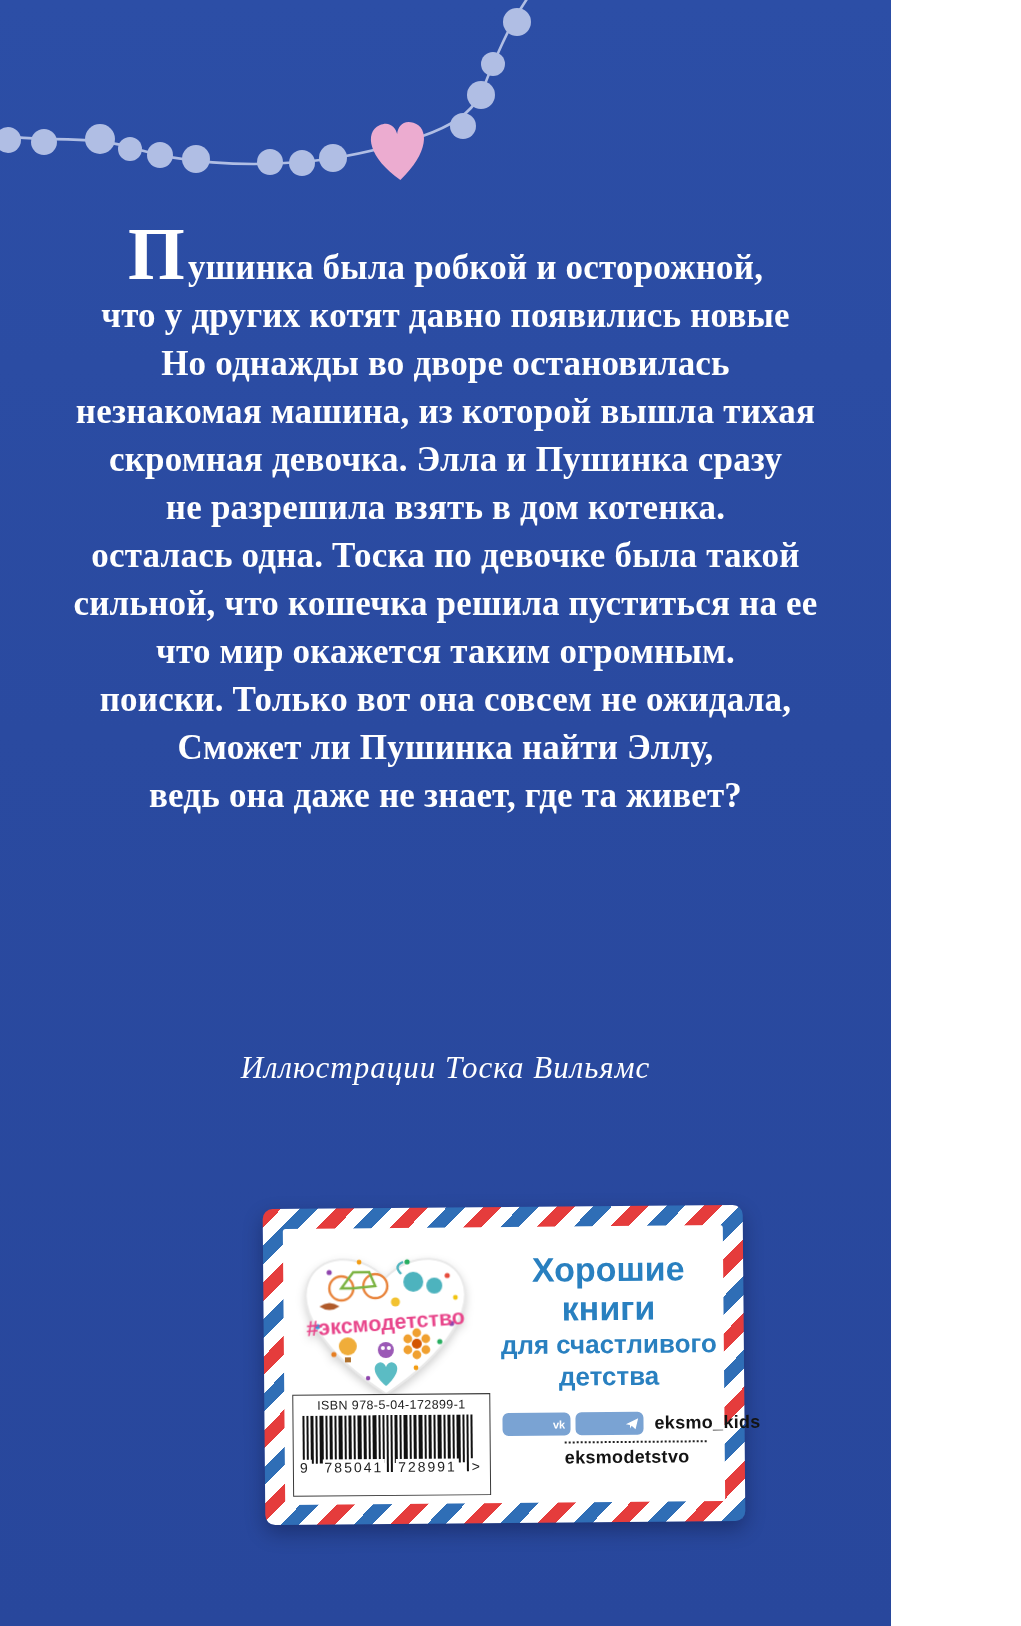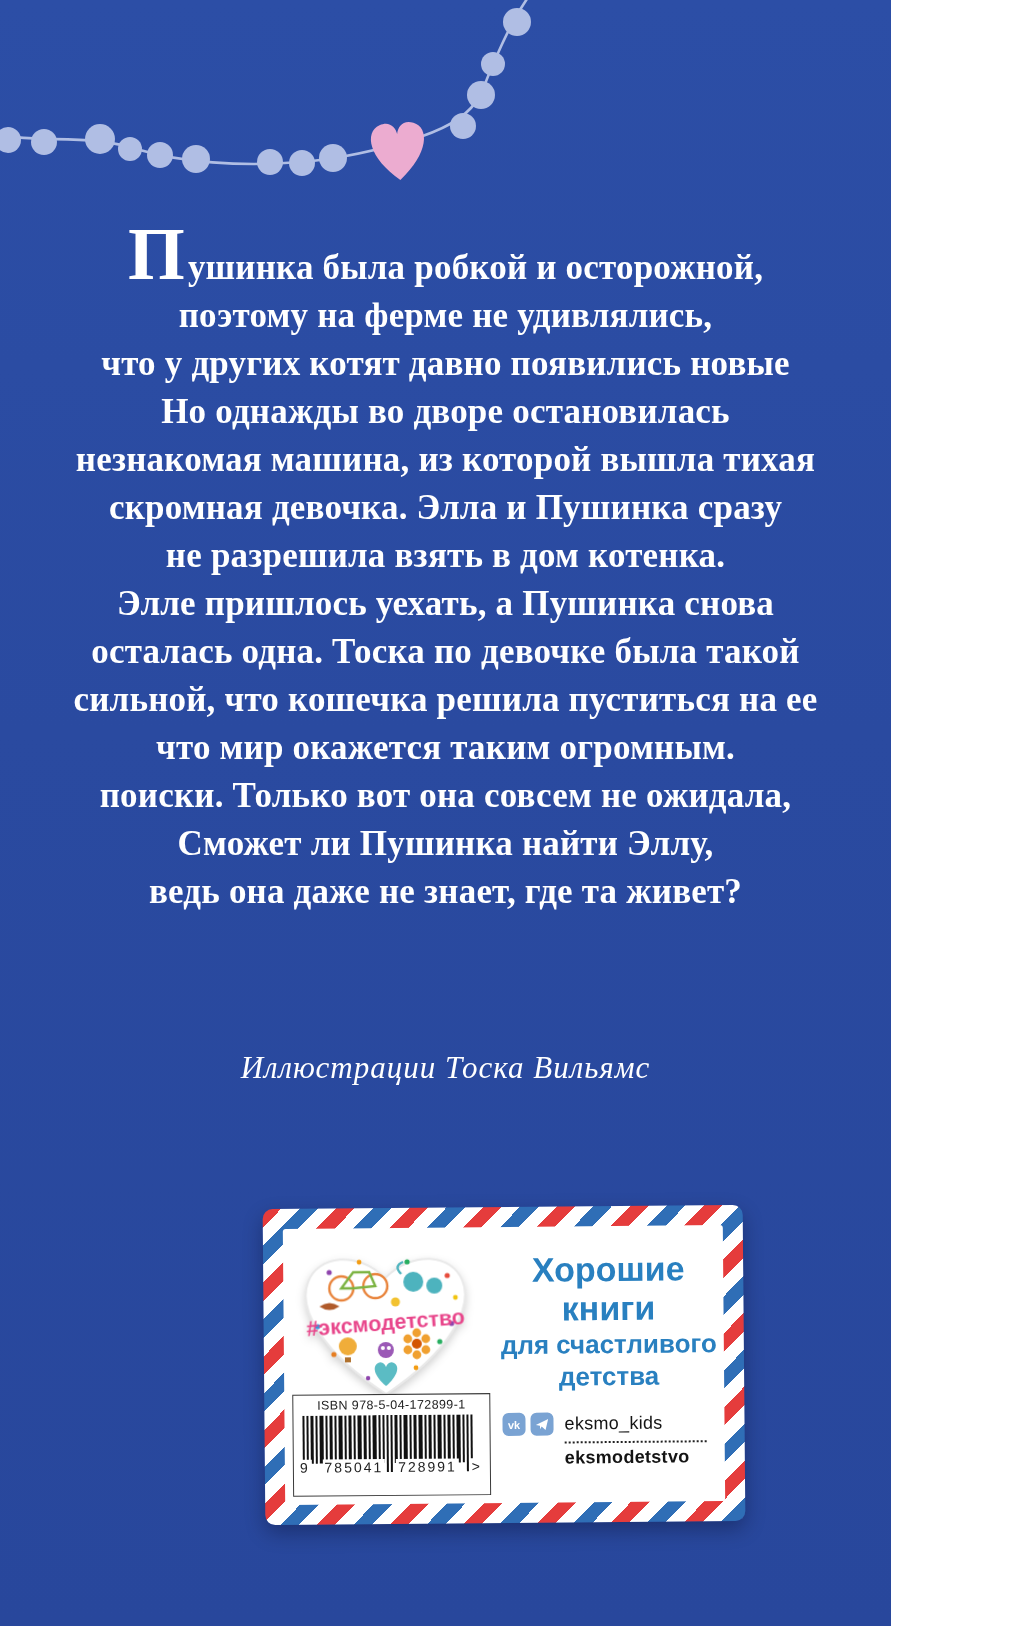--- a/index.html
+++ b/index.html
@@ -66,27 +66,27 @@
   }
   .digits span{background:#fff;padding:0 2px;}
   .social{
     position:absolute;left:218px;top:186px;width:222px;
     font-family:"Liberation Sans", sans-serif;color:#141414;
   }
   .social-row{display:flex;align-items:center;}
   .badge{
     width:23px;height:23px;border-radius:6px;background:#7aa3d3;
     display:flex;align-items:center;justify-content:center;
-    margin-right:5px;flex:0 0 auto;
+    margin-right:5px;flex:0 0 auto;padding-left:45px;
   }
   .vk-label{
     color:#fff;font-size:11px;font-weight:800;text-transform:lowercase;
     font-family:"Liberation Sans", sans-serif;letter-spacing:0;
   }
-  .handle{font-size:18px;font-weight:400;letter-spacing:.3px;margin-left:6px;white-space:nowrap;}
+  .handle{font-size:18px;font-weight:700;letter-spacing:.3px;margin-left:6px;white-space:nowrap;}
   .dotted{border-bottom:2px dotted #222;width:142px;margin:6px 0 4px 62px;}
   .handle2{font-size:18px;font-weight:700;letter-spacing:.3px;margin-left:62px;white-space:nowrap;}
 </style>
 </head>
 <body>
 
 <div class="page">
 
   <svg class="garland" width="1021" height="210" viewBox="0 0 1021 210">
     <path d="M -10 134 C 40 144, 90 133, 140 150 C 180 162, 240 167, 300 162
@@ -108,27 +108,25 @@
       <circle cx="517" cy="22" r="14"></circle>
     </g>
     <g transform="translate(398,146) rotate(-4)">
       <path d="M0,34 C-30,10 -33,-16 -17,-22 C-7,-26 -1,-19 0,-12
                C1,-19 7,-26 17,-22 C33,-16 30,10 0,34 Z" fill="#ecacd0"></path>
     </g>
   </svg>
 
   <div class="blurb">
     <div class="blurb-line"><span class="drop-cap">П</span><span>ушинка была робкой и осторожной,</span></div>
-    <div class="blurb-line">поэтому на ферме не удивлялись,</div>
     <div class="blurb-line">что у других котят давно появились новые</div>
     <div class="blurb-line">Но однажды во дворе остановилась</div>
     <div class="blurb-line">незнакомая машина, из которой вышла тихая</div>
     <div class="blurb-line">скромная девочка. Элла и Пушинка сразу</div>
     <div class="blurb-line">не разрешила взять в дом котенка.</div>
-    <div class="blurb-line">Элле пришлось уехать, а Пушинка снова</div>
     <div class="blurb-line">осталась одна. Тоска по девочке была такой</div>
     <div class="blurb-line">сильной, что кошечка решила пуститься на ее</div>
     <div class="blurb-line">что мир окажется таким огромным.</div>
     <div class="blurb-line">поиски. Только вот она совсем не ожидала,</div>
     <div class="blurb-line">Сможет ли Пушинка найти Эллу,</div>
     <div class="blurb-line">ведь она даже не знает, где та живет?</div>
   </div>
 
   <div class="credit">Иллюстрации Тоска Вильямс</div>
 

